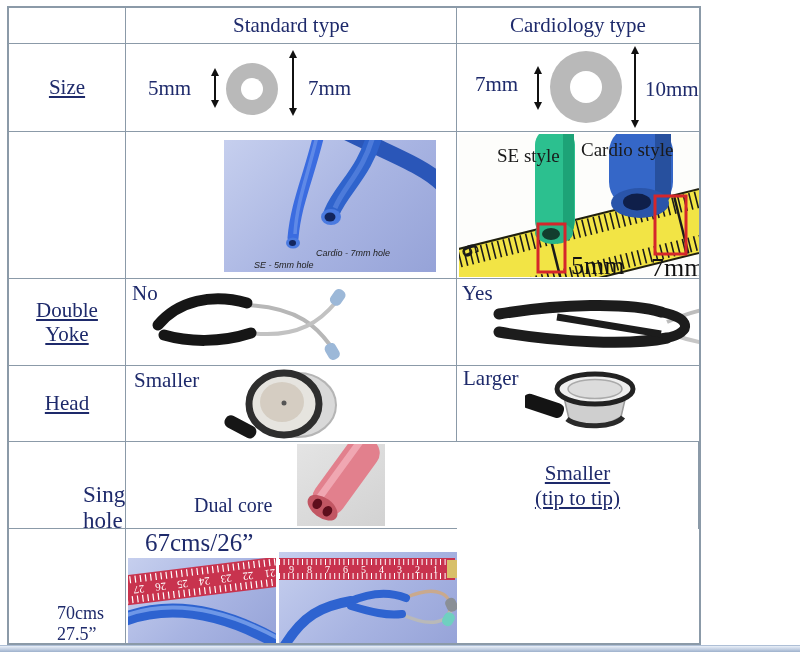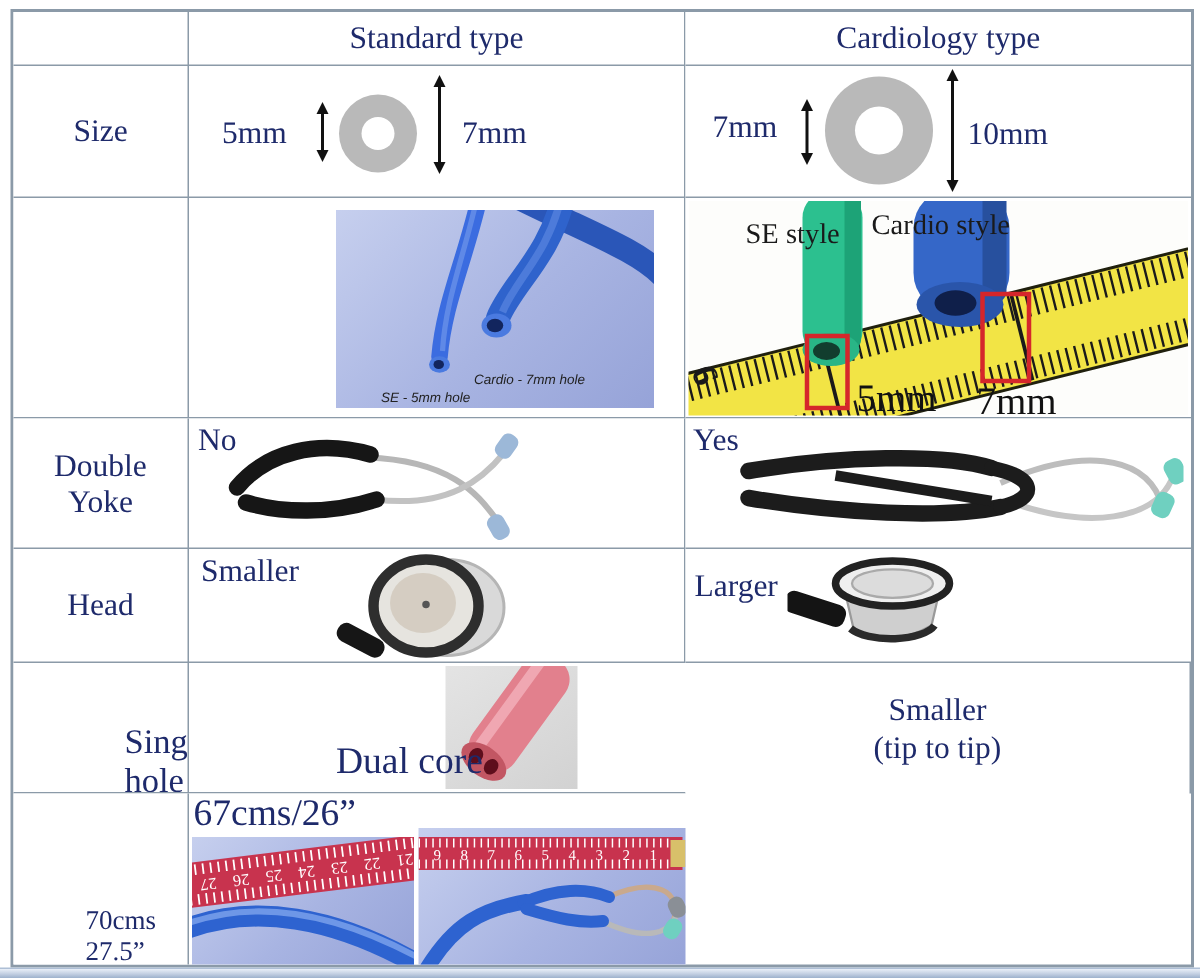--- a/index.html
+++ b/index.html
@@ -1,33 +1,33 @@
 <!DOCTYPE html>
 <html><head>
 <meta charset="utf-8">
 <style>
   * { margin:0; padding:0; box-sizing:border-box; }
   html,body { width:800px; height:652px; background:#ffffff; overflow:hidden;
               font-family:"Liberation Serif", serif; }
   .page { position:relative; width:800px; height:652px; background:#fff; }
 
   .grid {
-    position:absolute; left:7px; top:6px; width:789px; height:639px;
+    position:absolute; left:7px; top:6px; width:694px; height:639px;
     border:2px solid #8b9aa8;
     display:grid;
     grid-template-columns:117px 331px 1fr;
     grid-template-rows:36px 88px 147px 87px 76px 87px auto;
     background:#fff;
   }
   .cell { position:relative; border-right:1px solid #8b9aa8; border-bottom:1px solid #8b9aa8; background:#fff; overflow:hidden; }
   .cell.last-col { border-right:none; }
   .cell.last-row { border-bottom:none; }
   .hdr  { display:flex; align-items:center; justify-content:center; font-size:21px; color:#1e2a6b; }
   .rowlabel { display:flex; flex-direction:column; align-items:center; justify-content:center;
-              font-size:21px; color:#1e2a6b; text-align:right; line-height:1.15; }
+              font-size:21px; color:#1e2a6b; text-align:right; line-height:1.15;text-decoration:underline; }
   .celltext { position:absolute; font-size:21px; color:#1e2a6b; }
   .abs { position:absolute; }
 
   .donut { border-radius:50%; background:#b9b9b9; position:absolute; }
   .donut .hole { position:absolute; border-radius:50%; background:#ffffff; left:50%; top:50%; transform:translate(-50%,-50%); }
 
   .photo-blue { background:linear-gradient(135deg,#c6cfee 0%,#a8b4e2 55%,#96a3d8 100%); }
   .photo-gray { background:linear-gradient(145deg,#e4e4e4 0%,#d2d2d2 100%); }
 
   .strip { position:absolute; left:0; top:645px; width:800px; height:7px;
@@ -171,21 +171,21 @@
       <span class="celltext" style="left:8px;top:2px;">Smaller</span>
       <svg class="abs" style="left:96px;top:3px;" width="132" height="71" viewBox="0 0 132 71">
         <rect x="2" y="48" width="34" height="13" rx="6" transform="rotate(28 12 55)" fill="#161616"></rect>
         <ellipse cx="76" cy="36" rx="38" ry="32" fill="#d9d9d9" stroke="#b5b5b5" stroke-width="2"></ellipse>
         <ellipse cx="62" cy="35" rx="35" ry="31" fill="#e6e4df" stroke="#2e2e2e" stroke-width="7"></ellipse>
         <ellipse cx="60" cy="33" rx="22" ry="20" fill="#cfc6b8" opacity="0.75"></ellipse>
         <circle cx="62" cy="34" r="2.5" fill="#555"></circle>
       </svg>
     </div>
     <div class="cell last-col">
-      <span class="celltext" style="left:6px;top:12px;">Larger</span>
+      <span class="celltext" style="left:6px;top:0;">Larger</span>
       <svg class="abs" style="left:68px;top:3px;" width="120" height="70" viewBox="0 0 120 70">
         <rect x="-2" y="26" width="42" height="15" rx="6" transform="rotate(18 8 33)" fill="#141414"></rect>
         <path d="M38,24 L44,50 Q68,64 96,48 L102,22 Z" fill="#cfcfcf" stroke="#9a9a9a" stroke-width="1.5"></path>
         <path d="M42,50 A30,12 0 0 0 98,48" stroke="#2a2a2a" stroke-width="5" fill="none"></path>
         <ellipse cx="70" cy="20" rx="38" ry="15" fill="#efefef" stroke="#222" stroke-width="5"></ellipse>
         <ellipse cx="70" cy="20" rx="27" ry="9.5" fill="#dcdcdc" stroke="#aaa" stroke-width="1.5"></ellipse>
       </svg>
     </div>
 
     <div class="cell">
@@ -202,21 +202,21 @@
     <div class="cell last-col">
       <svg class="abs photo-gray" style="left:171px;top:2px;" width="88" height="82" viewBox="0 0 88 82">
         <g transform="rotate(36 44 40)">
           <rect x="26" y="-14" width="34" height="88" rx="15" fill="#e2808d"></rect>
           <rect x="31" y="-12" width="7" height="80" rx="3.5" fill="#f0a7b2"></rect>
           <ellipse cx="43" cy="70" rx="17" ry="10" fill="#c25663"></ellipse>
           <ellipse cx="36.5" cy="70" rx="4.5" ry="5.5" fill="#5e0e1c"></ellipse>
           <ellipse cx="49" cy="70" rx="4.5" ry="5.5" fill="#5e0e1c"></ellipse>
         </g>
       </svg>
-      <span class="celltext" style="left:68px;top:52px;font-size:25px;margin-left:30px;">Dual core</span>
+      <span class="celltext" style="left:68px;top:52px;font-size:20px;">Dual core</span>
     </div>
 
     <div class="cell rowlabel last-row">
       <span>Smaller</span>
       <span>(tip to tip)</span>
     </div>
     <div class="cell last-row">
       <svg class="abs" style="left:170px;top:2px;" width="140" height="46" viewBox="0 0 140 46">
         <g transform="rotate(-9 70 23)">
           <rect x="-6" y="10" width="150" height="27" rx="13" fill="#f2aac8"></rect>
@@ -234,21 +234,21 @@
           <line x1="83" y1="5" x2="83" y2="53" stroke="#1a1a1a" stroke-width="2"></line>
           <text x="12" y="36" font-size="14" font-weight="bold" fill="#222" transform="rotate(90 17 30)">67</text>
           <text x="38" y="36" font-size="14" font-weight="bold" fill="#222" transform="rotate(90 43 30)">68</text>
           <text x="64" y="36" font-size="14" font-weight="bold" fill="#222" transform="rotate(90 69 30)">69</text>
           <text x="90" y="36" font-size="14" font-weight="bold" fill="#222" transform="rotate(90 95 30)">70</text>
         </g>
       </svg>
       <span class="celltext" style="left:48px;top:74px;font-size:18px;">70cms 27.5”</span>
     </div>
     <div class="cell last-col last-row">
-      <span class="celltext" style="left:3px;top:0px;font-size:25px;">67cms/26”</span>
+      <span class="celltext" style="left:19px;top:0px;font-size:25px;">67cms/26”</span>
       <svg class="abs photo-blue" style="left:2px;top:29px;" width="148" height="87" viewBox="0 0 148 87">
         <g transform="rotate(-7 74 24)">
           <rect x="-8" y="8" width="170" height="30" fill="#c8334e"></rect>
           <line x1="-8" y1="13" x2="162" y2="13" stroke="#ffffff" stroke-width="7" stroke-dasharray="1.2 4"></line>
           <line x1="-8" y1="33" x2="162" y2="33" stroke="#ffffff" stroke-width="7" stroke-dasharray="1.2 4"></line>
           <text x="6" y="28" font-size="11" fill="#fff" transform="rotate(180 11 24)">27</text>
           <text x="28" y="28" font-size="11" fill="#fff" transform="rotate(180 33 24)">26</text>
           <text x="50" y="28" font-size="11" fill="#fff" transform="rotate(180 55 24)">25</text>
           <text x="72" y="28" font-size="11" fill="#fff" transform="rotate(180 77 24)">24</text>
           <text x="94" y="28" font-size="11" fill="#fff" transform="rotate(180 99 24)">23</text>

